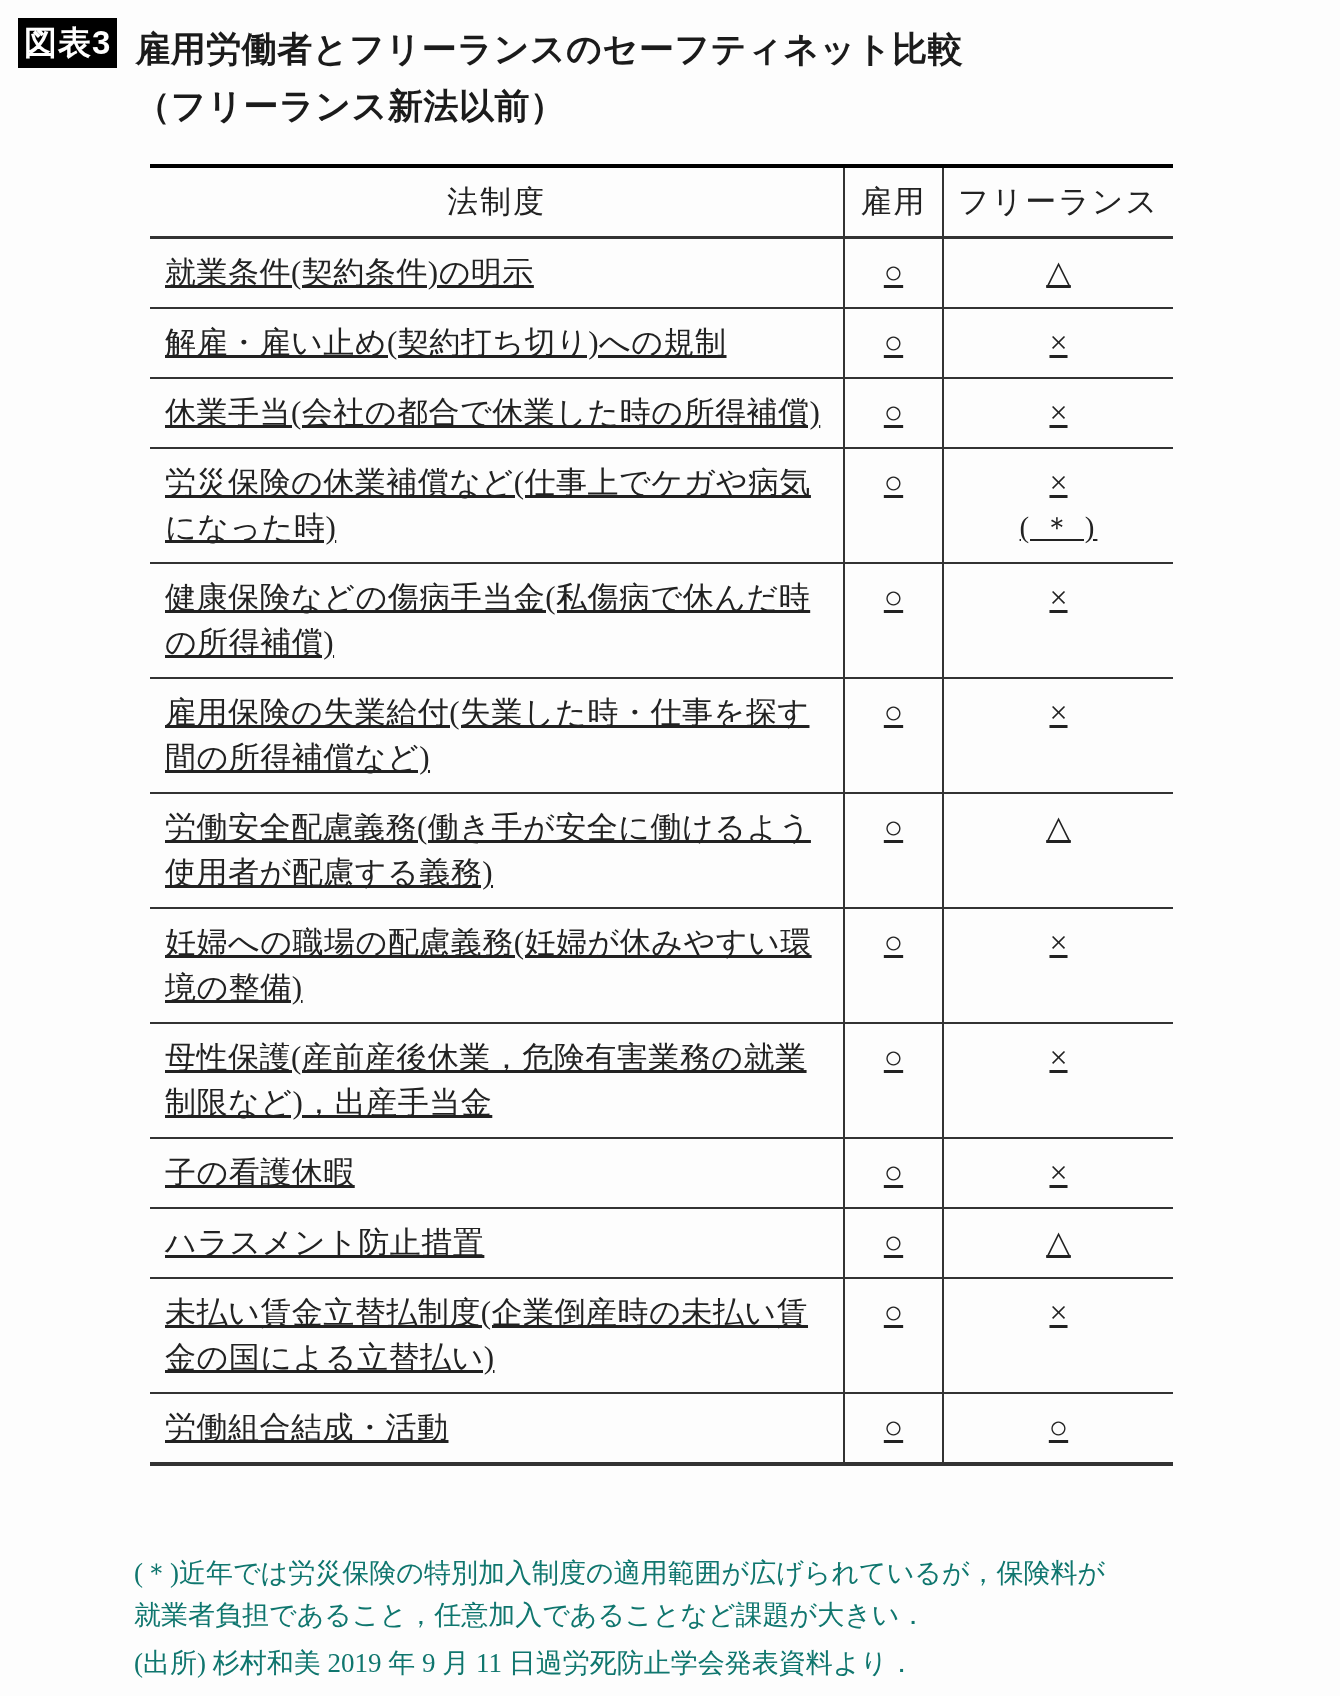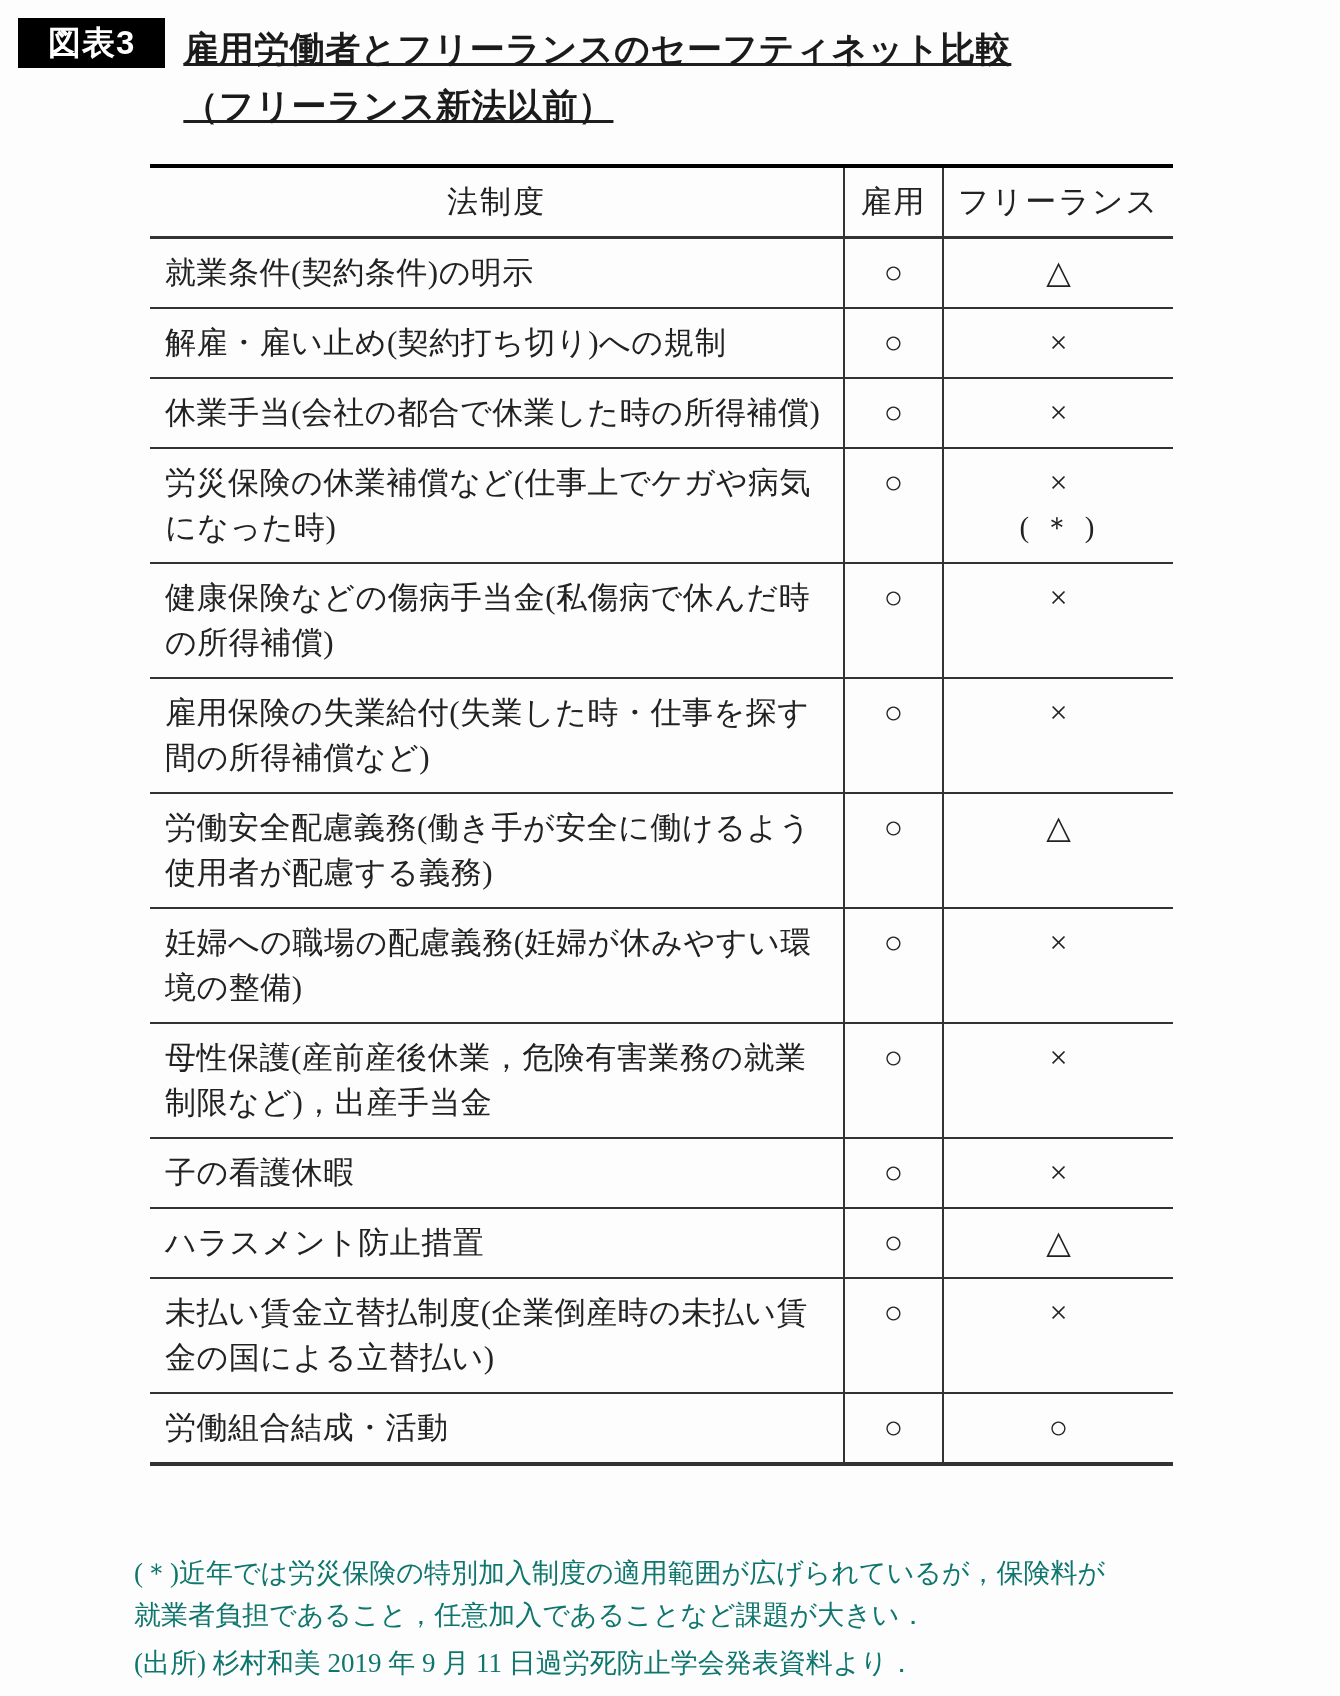--- a/index.html
+++ b/index.html
@@ -30,28 +30,27 @@
     font-family: "Liberation Sans", "DejaVu Sans", sans-serif;
   }
   .badge {
     flex: 0 0 auto;
     background: #000000;
     color: #ffffff;
     font-size: 33px;
     font-weight: 700;
     line-height: 50px;
     height: 50px;
-    padding: 0 30px;
+    padding: 0 6px;
     letter-spacing: 1px;
     text-align: center;
   }
   .title-lines {
     margin-left: 18px;
     padding-top: 2px;
-    text-decoration: underline;
   }
   .title-line1, .title-line2 {
     font-size: 35px;
     font-weight: 700;
     line-height: 57px;
     color: #1b1b1b;
     letter-spacing: 0.5px;
   }
   
   table.cmp {
@@ -77,20 +76,21 @@
     padding: 0;
     letter-spacing: 2px;
   }
   thead th + th { border-left: 2px solid #333333; }
   tbody td {
     border-bottom: 2px solid #333333;
     vertical-align: top;
     padding-top: 11px;
     padding-bottom: 12px;
     line-height: 45px;
+    text-decoration: underline;
   }
   tbody tr:last-child td { border-bottom: 4px solid #333333; }
   tbody td + td { border-left: 2px solid #333333; }
   td.law {
     text-align: left;
     padding-left: 15px;
     padding-right: 10px;
     letter-spacing: 0.5px;
   }
   td.mark {

